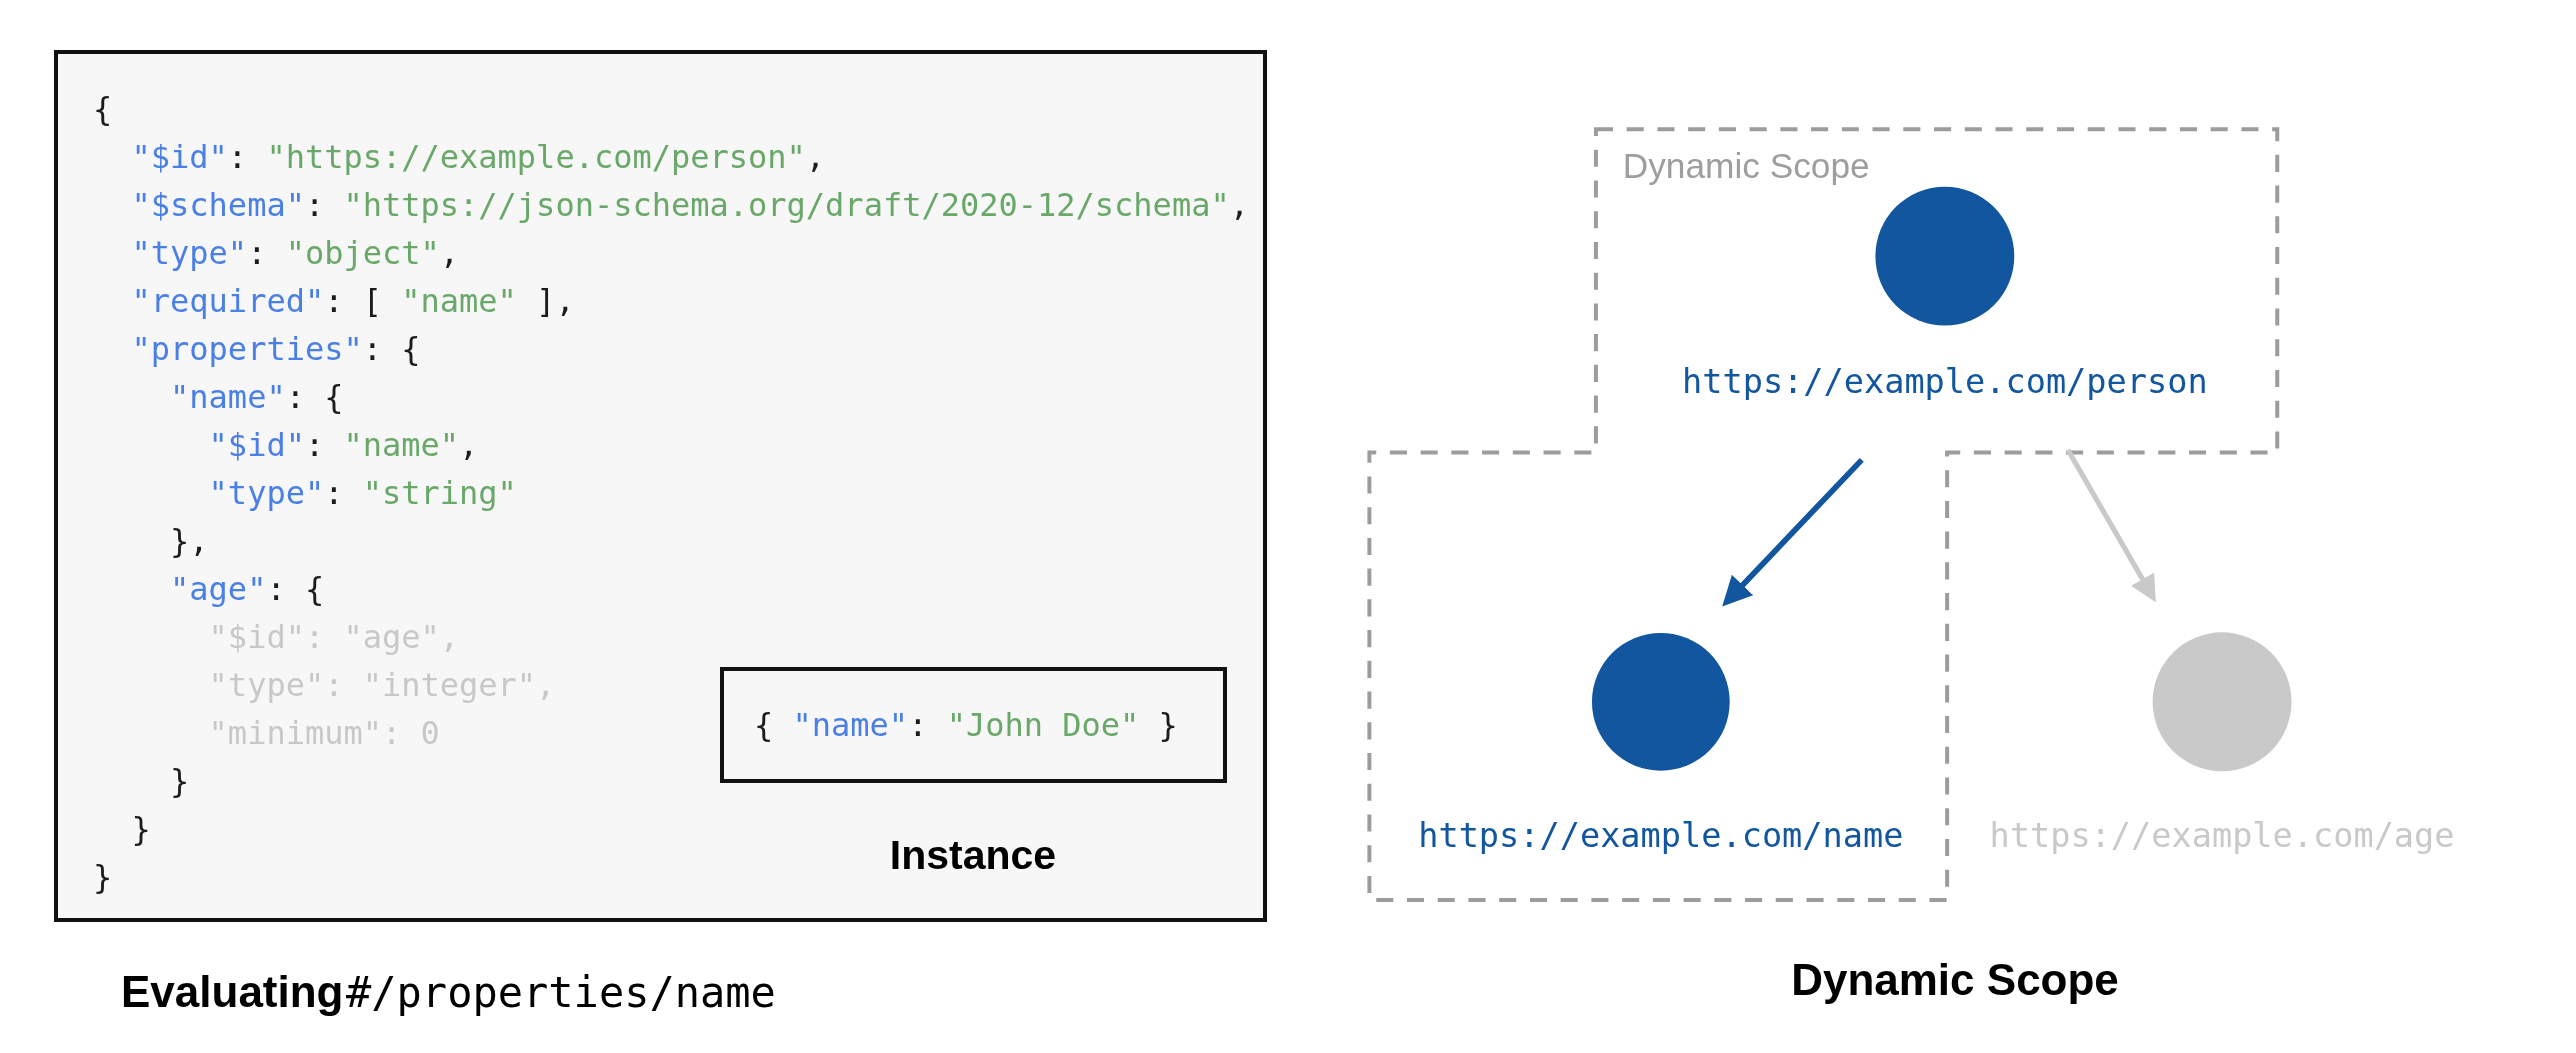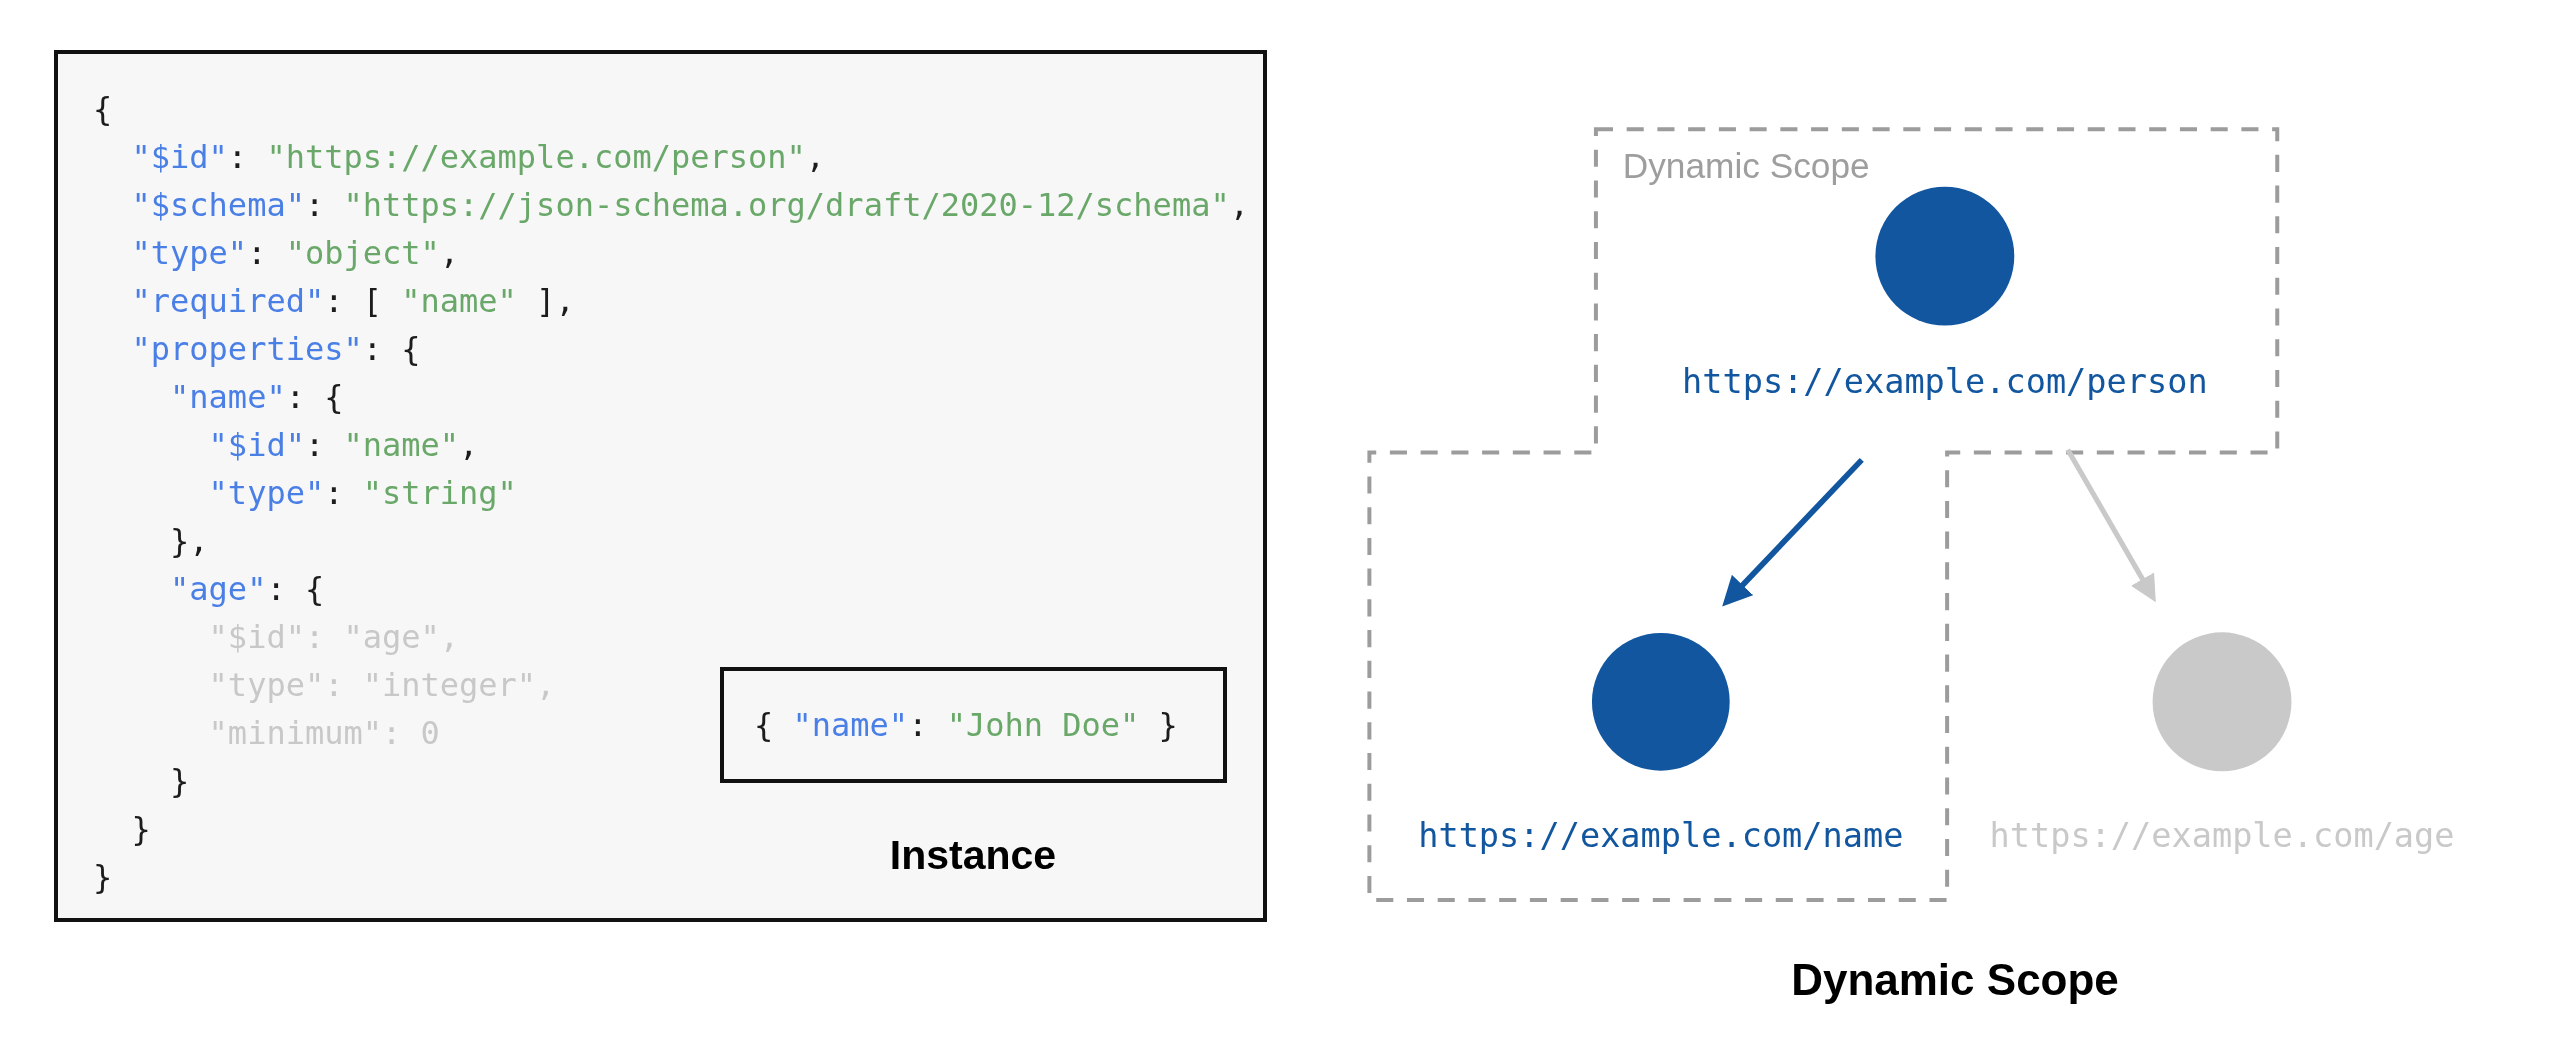--- a/index.html
+++ b/index.html
@@ -61,20 +61,24 @@
 
   <div class="code-box">
     <pre class="code"><div><span class="tok-p">{</span></div><div><span class="tok-p">  </span><span class="tok-k">"$id"</span><span class="tok-p">: </span><span class="tok-s">"https://example.com/person"</span><span class="tok-p">,</span></div><div><span class="tok-p">  </span><span class="tok-k">"$schema"</span><span class="tok-p">: </span><span class="tok-s">"https://json-schema.org/draft/2020-12/schema"</span><span class="tok-p">,</span></div><div><span class="tok-p">  </span><span class="tok-k">"type"</span><span class="tok-p">: </span><span class="tok-s">"object"</span><span class="tok-p">,</span></div><div><span class="tok-p">  </span><span class="tok-k">"required"</span><span class="tok-p">: [ </span><span class="tok-s">"name"</span><span class="tok-p"> ],</span></div><div><span class="tok-p">  </span><span class="tok-k">"properties"</span><span class="tok-p">: {</span></div><div><span class="tok-p">    </span><span class="tok-k">"name"</span><span class="tok-p">: {</span></div><div><span class="tok-p">      </span><span class="tok-k">"$id"</span><span class="tok-p">: </span><span class="tok-s">"name"</span><span class="tok-p">,</span></div><div><span class="tok-p">      </span><span class="tok-k">"type"</span><span class="tok-p">: </span><span class="tok-s">"string"</span></div><div><span class="tok-p">    },</span></div><div><span class="tok-p">    </span><span class="tok-k">"age"</span><span class="tok-p">: {</span></div><div><span class="tok-m">      "$id": "age",</span></div><div><span class="tok-m">      "type": "integer",</span></div><div><span class="tok-m">      "minimum": 0</span></div><div><span class="tok-p">    }</span></div><div><span class="tok-p">  }</span></div><div><span class="tok-p">}</span></div></pre>
   </div>
 
   <div class="instance-box">
     <div class="instance-code"><div><span class="tok-p">{ </span><span class="tok-k">"name"</span><span class="tok-p">: </span><span class="tok-s">"John Doe"</span><span class="tok-p"> }</span></div></div>
   </div>
   <div class="instance-label">Instance</div>
 
+  <div class="caption-left">
+    <span class="cap-bold">Evaluating</span>
+    <span class="cap-mono">#/properties/name</span>
+  </div>
 
   <svg class="diagram-svg" viewBox="0 0 4524 1850">
     <defs>
       <marker id="mkBlue" viewBox="0 0 10 10" refX="8" refY="5" markerWidth="5.2" markerHeight="5.2" orient="auto">
         <path class="mk-blue" d="M0,0 L10,5 L0,10 z"></path>
       </marker>
       <marker id="mkGray" viewBox="0 0 10 10" refX="8" refY="5" markerWidth="5.2" markerHeight="5.2" orient="auto">
         <path class="mk-gray" d="M0,0 L10,5 L0,10 z"></path>
       </marker>
     </defs>

